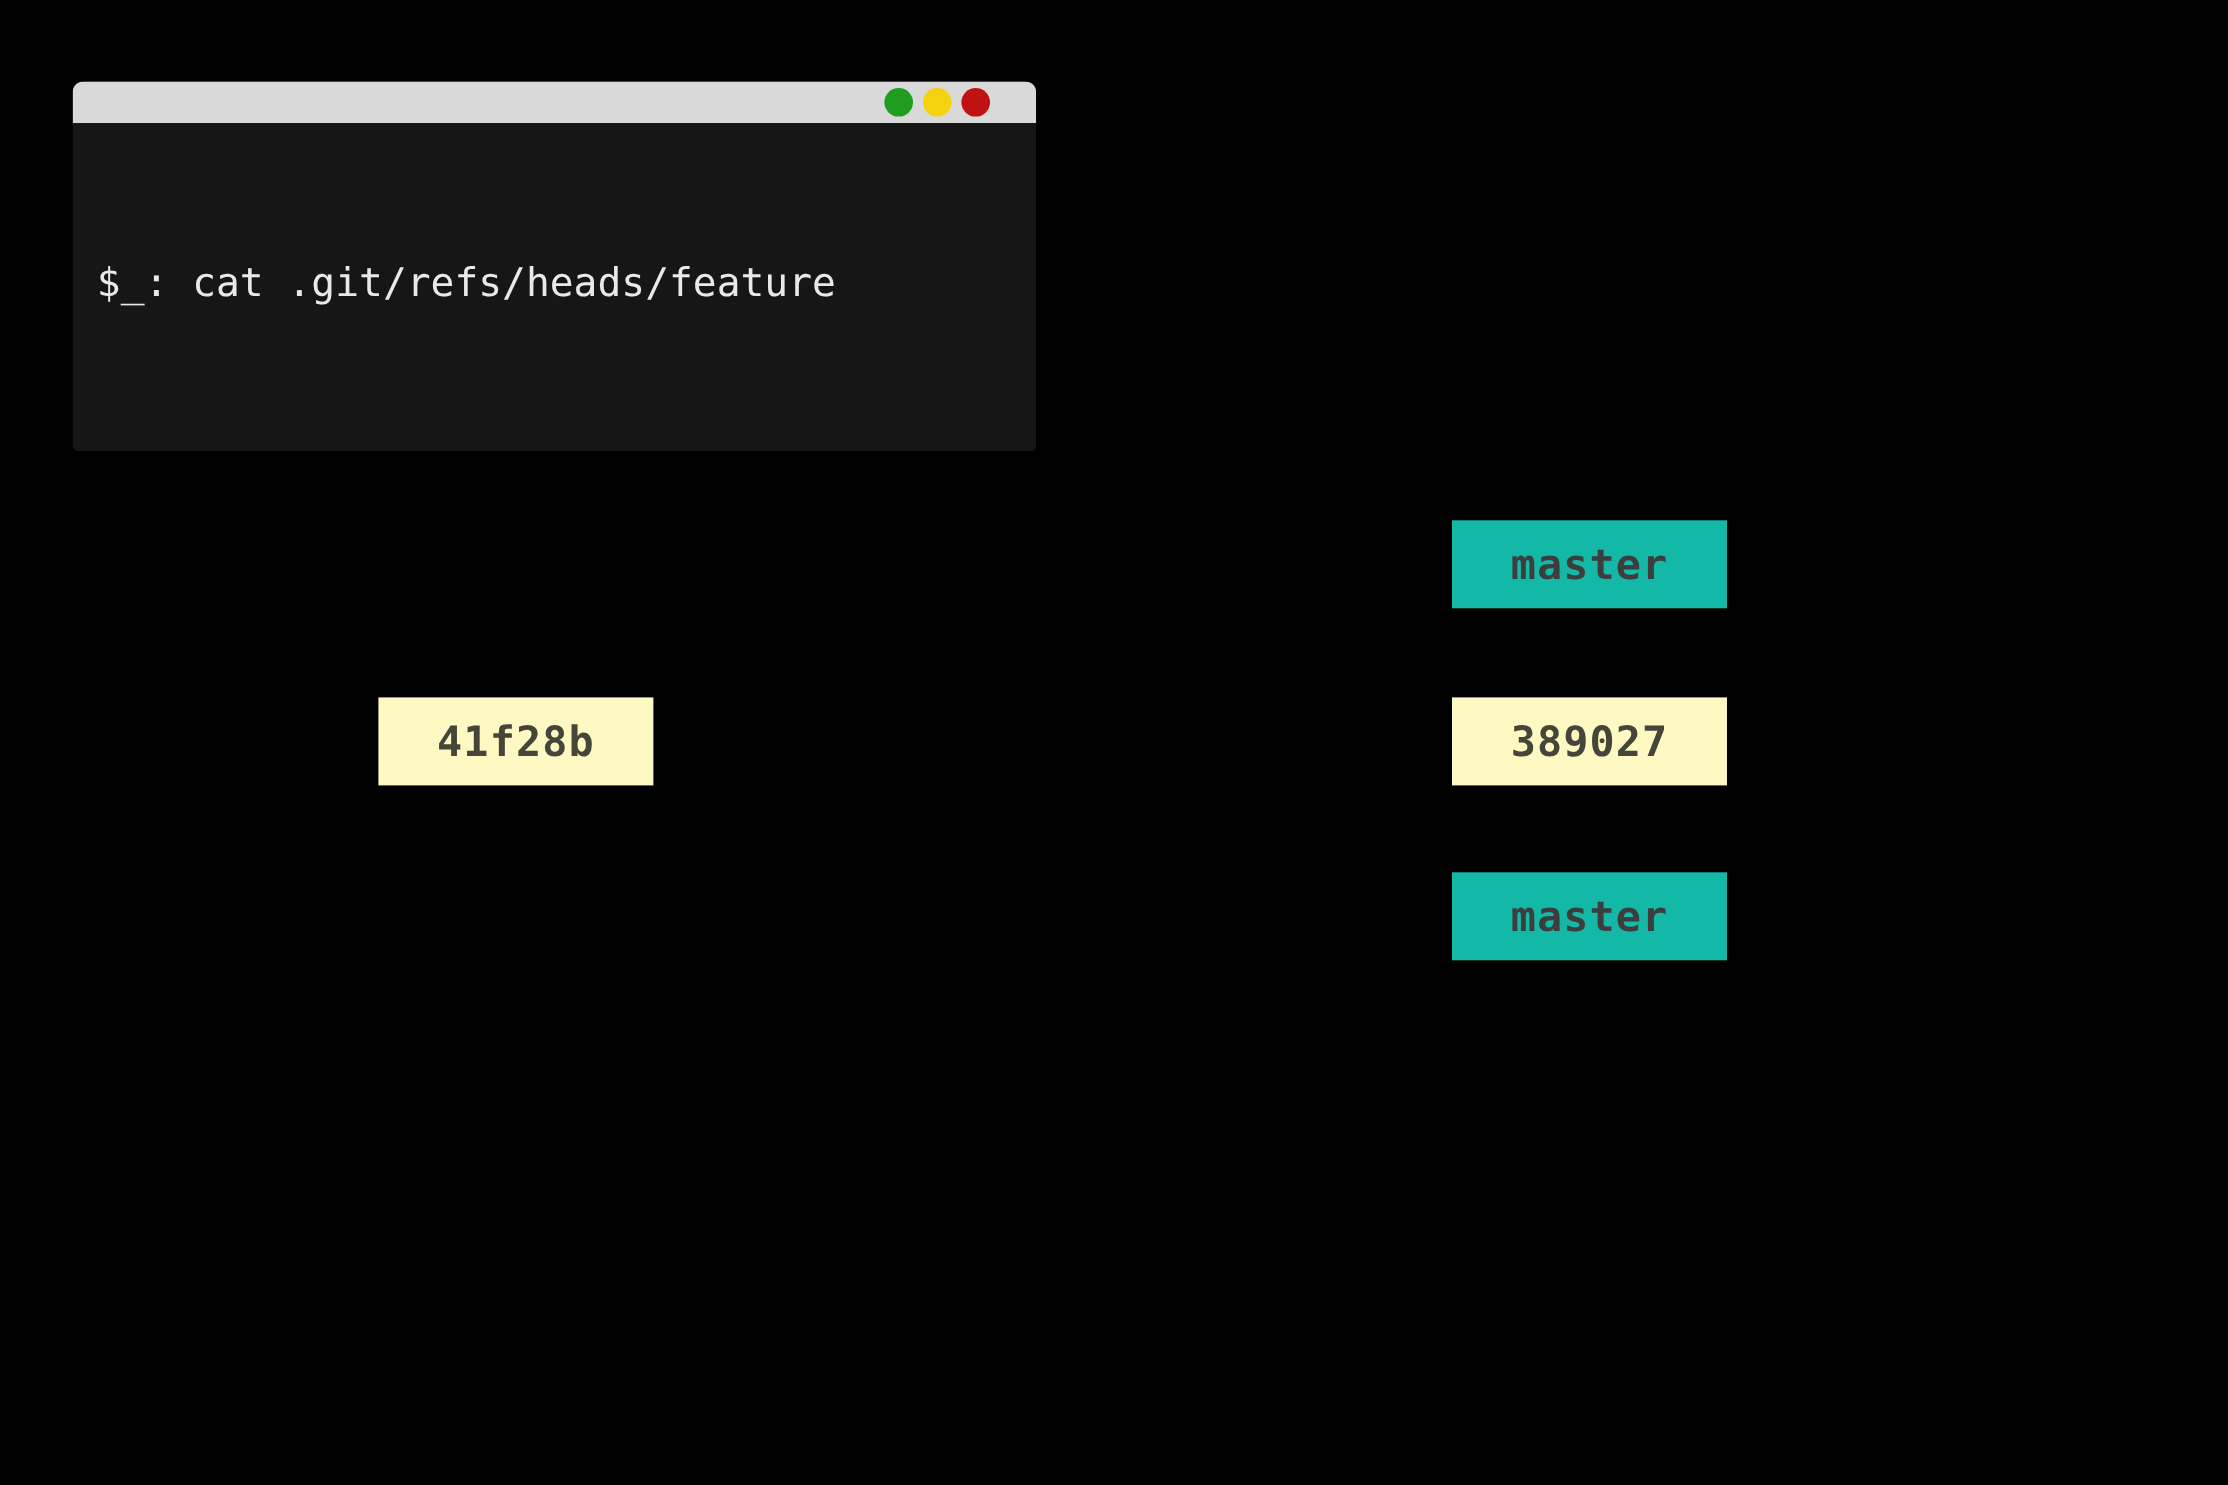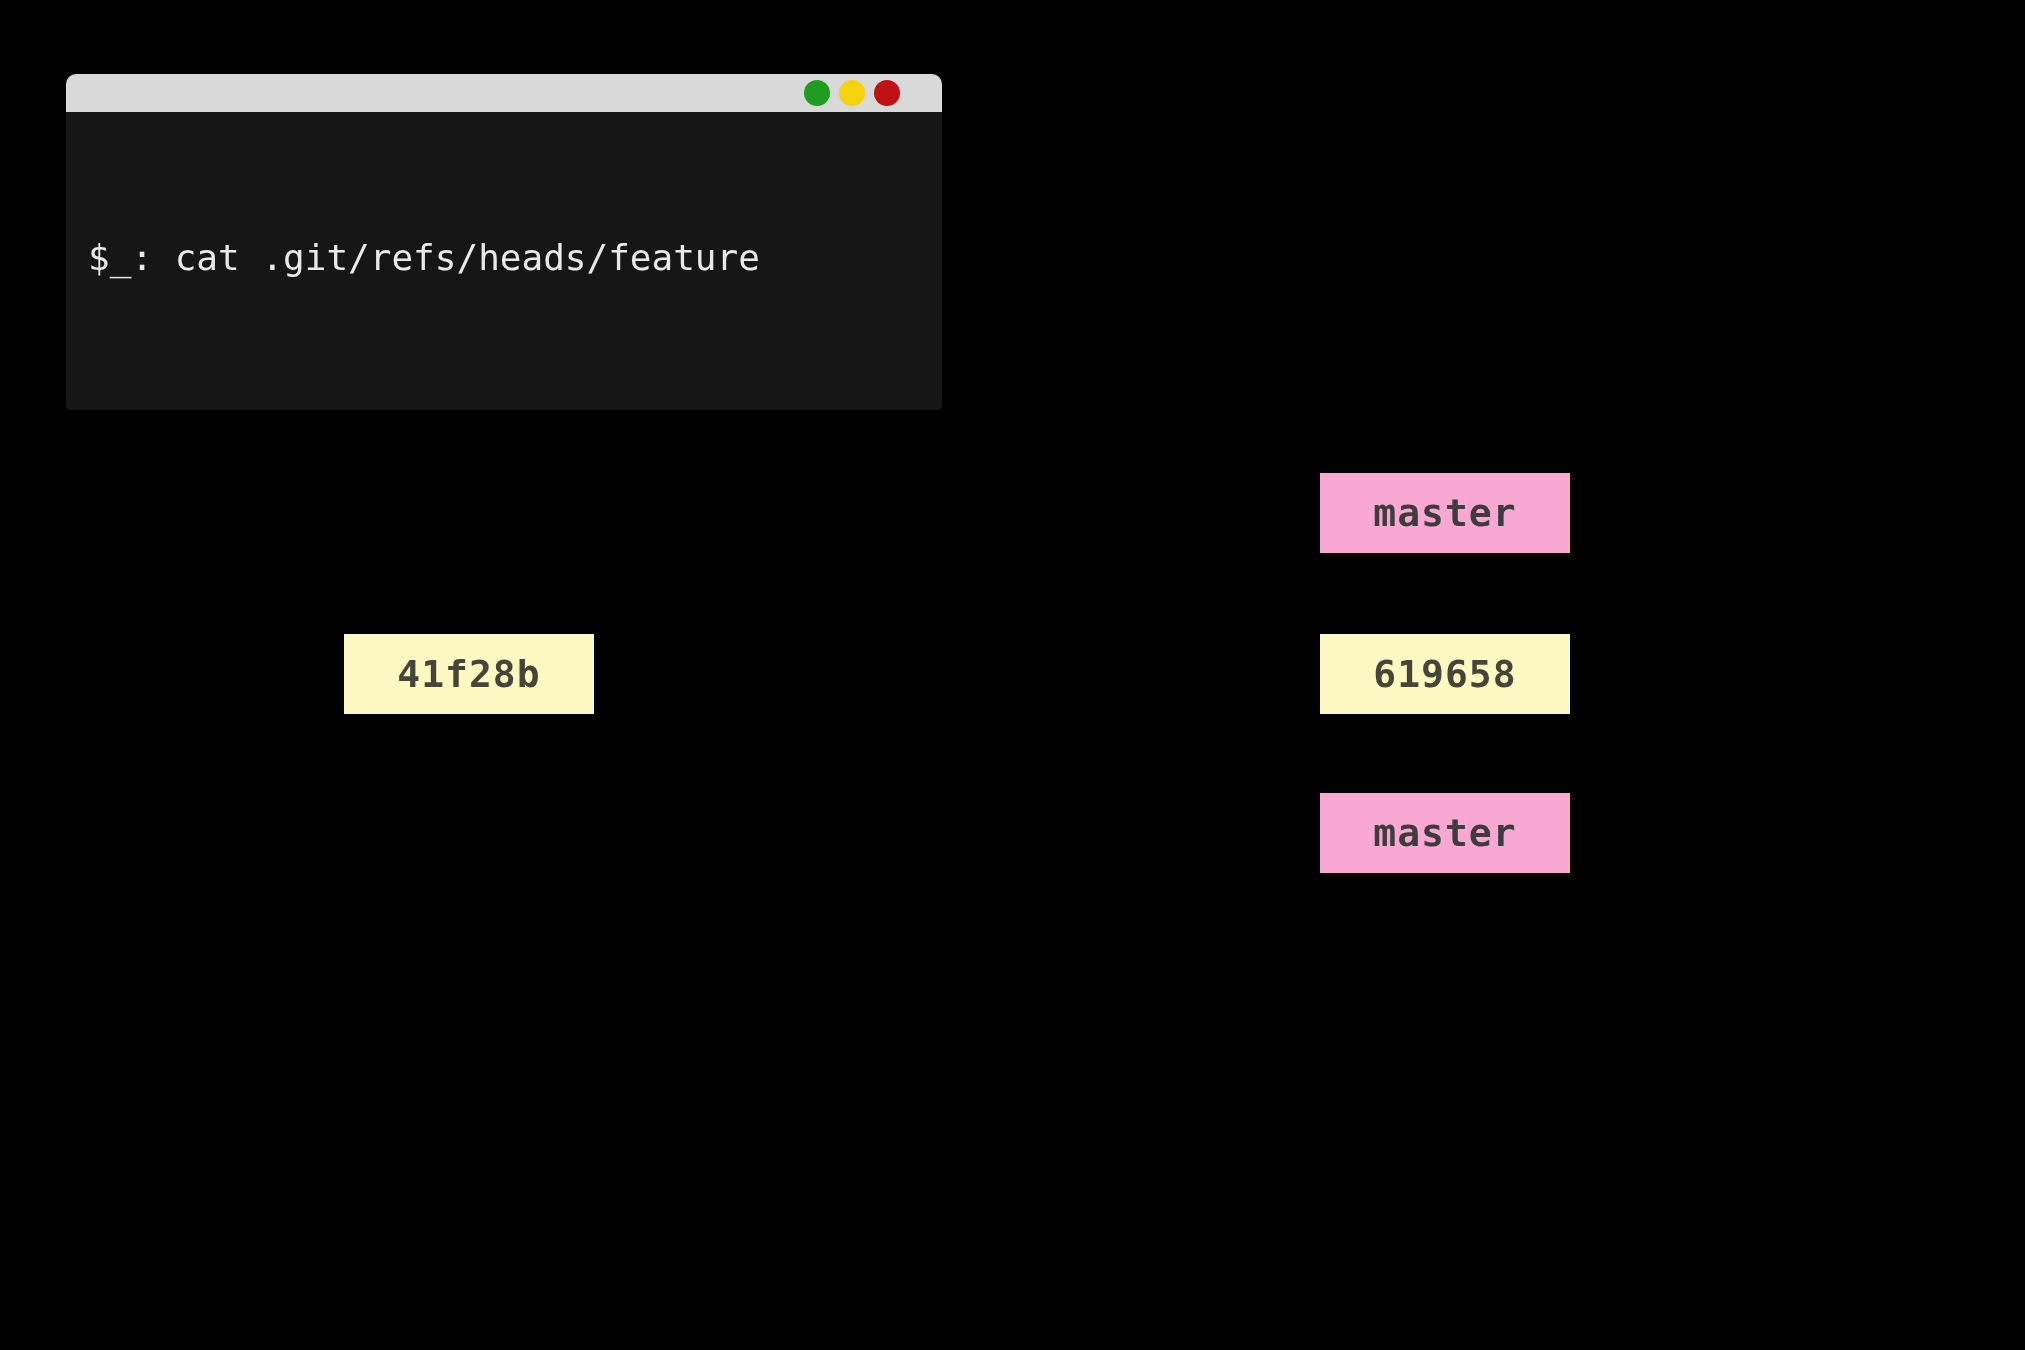--- a/index.html
+++ b/index.html
@@ -61,21 +61,21 @@
     justify-content: center;
     font-size: 38px;
     font-weight: bold;
     letter-spacing: 1px;
   }
   .commit {
     background: #fef9c3;
     color: #45453a;
   }
   .branch {
-    background: #f9a8d4;
+    background: #14b8a6;
     color: #3d3d3d;
   }
   #commit-0 { left: 344px;  top: 634px; }
   #commit-1 { left: 672px;  top: 634px; }
   #commit-2 { left: 997px;  top: 634px; }
   #commit-3 { left: 1320px; top: 634px; }
   #branch-master  { left: 1320px; top: 473px; }
   #branch-feature { left: 1320px; top: 793px; }
 </style>
 </head>
@@ -91,17 +91,17 @@
     </div>
     <div class="term-body">
       <div class="term-line prompt">$_: cat .git/refs/heads/feature</div>
       
     </div>
   </div>
 
   <div class="box branch" id="branch-master">master</div>
 
   <div class="box commit" id="commit-0">41f28b</div>
-  <div class="box commit" id="commit-3">619658</div>
+  <div class="box commit" id="commit-3">389027</div>
 
   <div class="box branch" id="branch-feature">master</div>
 
 </div>
 
 </body></html>

